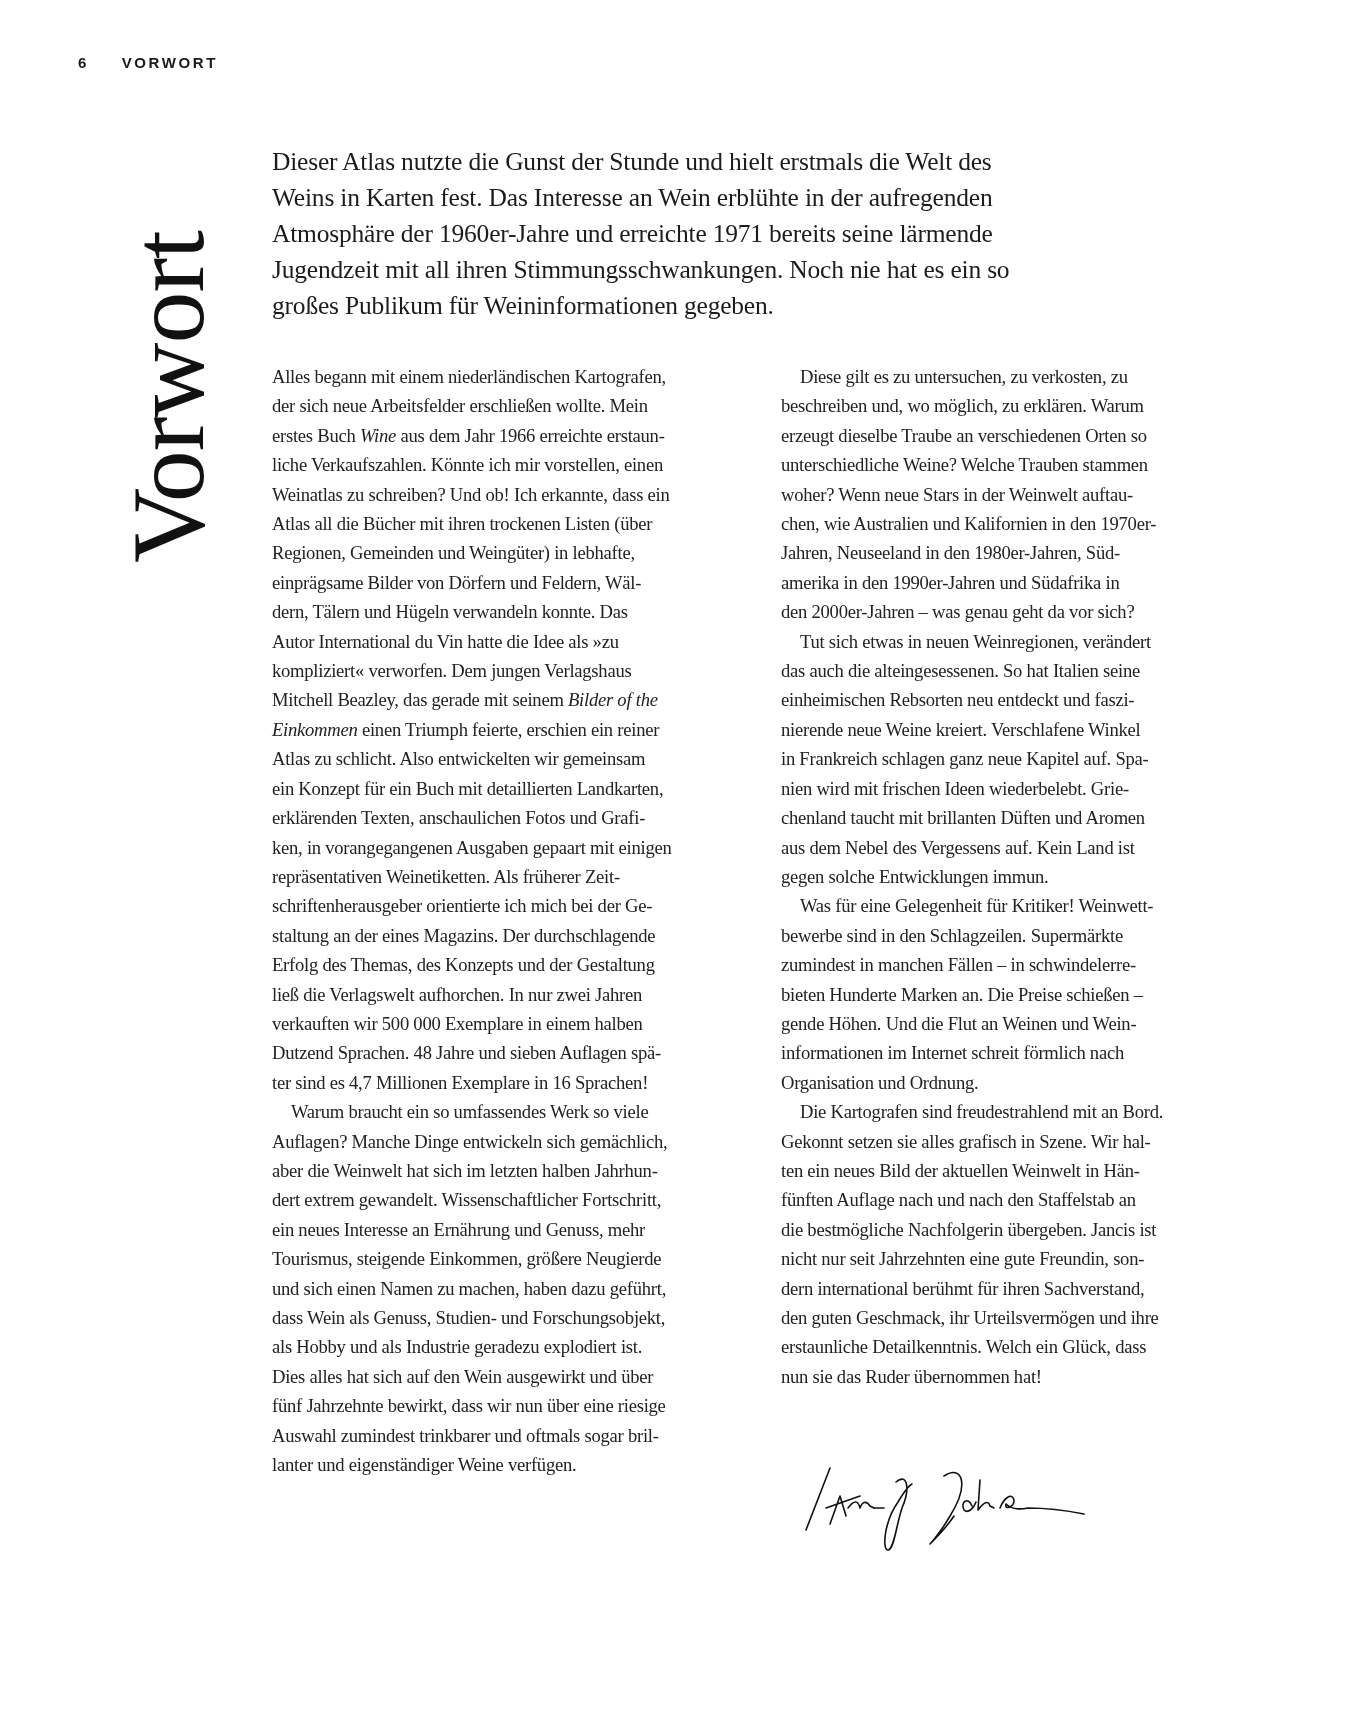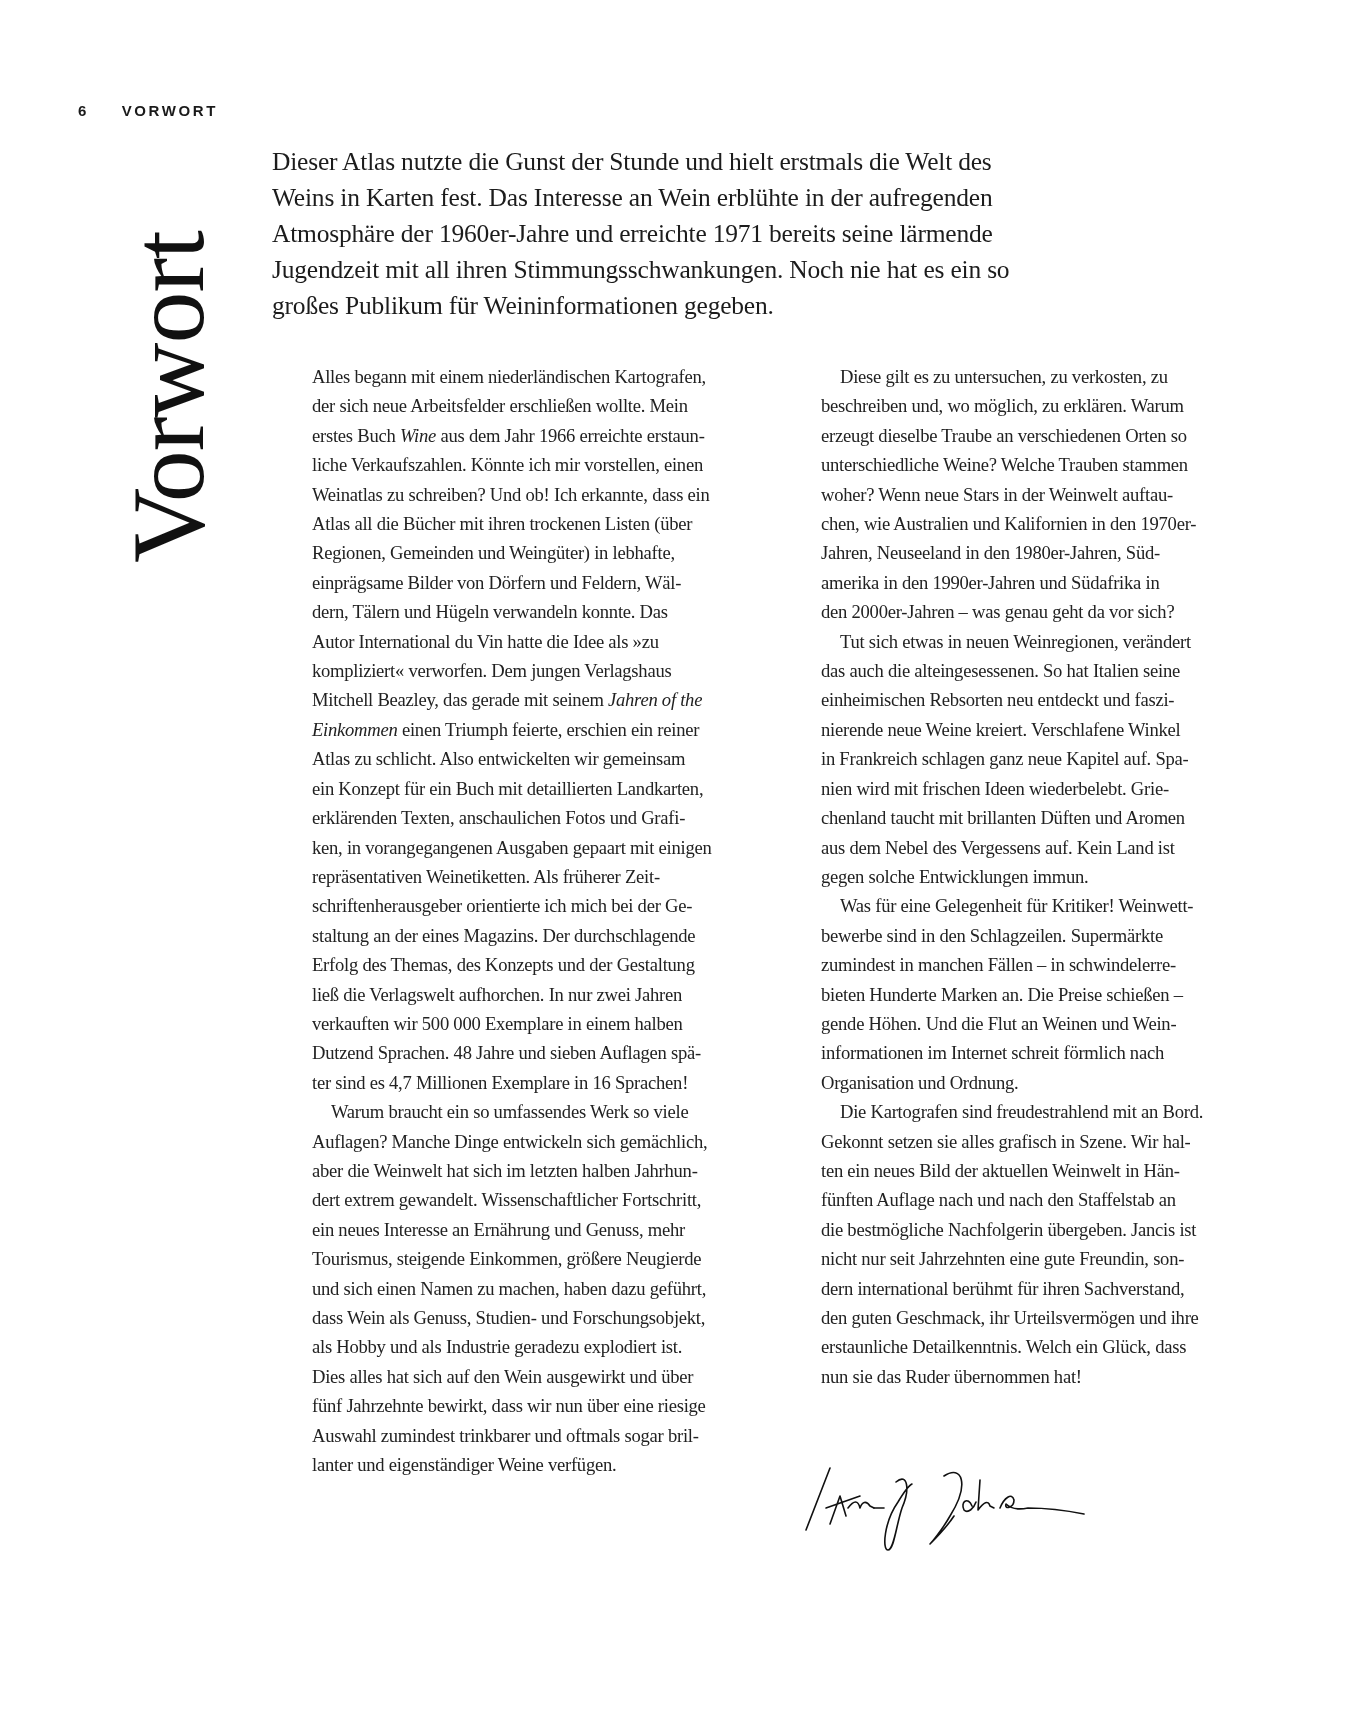--- a/index.html
+++ b/index.html
@@ -4,21 +4,21 @@
   <style>
     html, body { margin: 0; padding: 0; background: #ffffff; }
     body {
       width: 1352px; height: 1724px; position: relative; overflow: hidden;
       color: #1c1c1c;
       font-family: "Liberation Serif", "DejaVu Serif", serif;
     }
     .running-head {
       position: absolute; left: 78px; top: 54px;
       font-family: "Liberation Sans", "DejaVu Sans", sans-serif;
-      font-size: 15px; font-weight: bold; letter-spacing: 2.6px; color: #1a1a1a; margin-top: 48px;
+      font-size: 15px; font-weight: bold; letter-spacing: 2.6px; color: #1a1a1a;
     }
     .running-head .page-num { margin-right: 26px; }
     .vertical-title {
       position: absolute; left: 128px; top: 135px;
       width: 80px; height: 430px;
     }
     .vertical-title span {
       position: absolute; left: 0; top: 0;
       display: block; white-space: nowrap;
       font-family: "Liberation Serif", "DejaVu Serif", serif;
@@ -32,21 +32,20 @@
       font-family: "Liberation Serif", "DejaVu Serif", serif;
       font-size: 25.5px; line-height: 36px; color: #1c1c1c;
       letter-spacing: -0.2px;
       margin-top: 16px;
     }
     .lead .line { display: block; white-space: nowrap; }
     .col {
       position: absolute; top: 362px;
       font-size: 18.6px; line-height: 29.4px; color: #222222;
       letter-spacing: -0.25px;
-      margin-left: 40px;
     }
     .col-left { left: 272px; width: 482px; }
     .col-right { left: 781px; width: 466px; }
     .col .line { display: block; white-space: nowrap; }
     .col .indent { padding-left: 19px; }
     em { font-style: italic; }
     .signature {
       position: absolute; left: 800px; top: 1450px; width: 360px; height: 110px;
     }
   </style>
@@ -75,21 +74,21 @@
     <span class="line">der sich neue Arbeitsfelder erschließen wollte. Mein</span>
     <span class="line">erstes Buch <em>Wine</em> aus dem Jahr 1966 erreichte erstaun-</span>
     <span class="line">liche Verkaufszahlen. Könnte ich mir vorstellen, einen</span>
     <span class="line">Weinatlas zu schreiben? Und ob! Ich erkannte, dass ein</span>
     <span class="line">Atlas all die Bücher mit ihren trockenen Listen (über</span>
     <span class="line">Regionen, Gemeinden und Weingüter) in lebhafte,</span>
     <span class="line">einprägsame Bilder von Dörfern und Feldern, Wäl-</span>
     <span class="line">dern, Tälern und Hügeln verwandeln konnte. Das</span>
     <span class="line">Autor International du Vin hatte die Idee als »zu</span>
     <span class="line">kompliziert« verworfen. Dem jungen Verlagshaus</span>
-    <span class="line">Mitchell Beazley, das gerade mit seinem <em>Jahren of the</em></span>
+    <span class="line">Mitchell Beazley, das gerade mit seinem <em>Bilder of the</em></span>
     <span class="line"><em>Einkommen</em> einen Triumph feierte, erschien ein reiner</span>
     <span class="line">Atlas zu schlicht. Also entwickelten wir gemeinsam</span>
     <span class="line">ein Konzept für ein Buch mit detaillierten Landkarten,</span>
     <span class="line">erklärenden Texten, anschaulichen Fotos und Grafi-</span>
     <span class="line">ken, in vorangegangenen Ausgaben gepaart mit einigen</span>
     <span class="line">repräsentativen Weinetiketten. Als früherer Zeit-</span>
     <span class="line">schriftenherausgeber orientierte ich mich bei der Ge-</span>
     <span class="line">staltung an der eines Magazins. Der durchschlagende</span>
     <span class="line">Erfolg des Themas, des Konzepts und der Gestaltung</span>
     <span class="line">ließ die Verlagswelt aufhorchen. In nur zwei Jahren</span>

